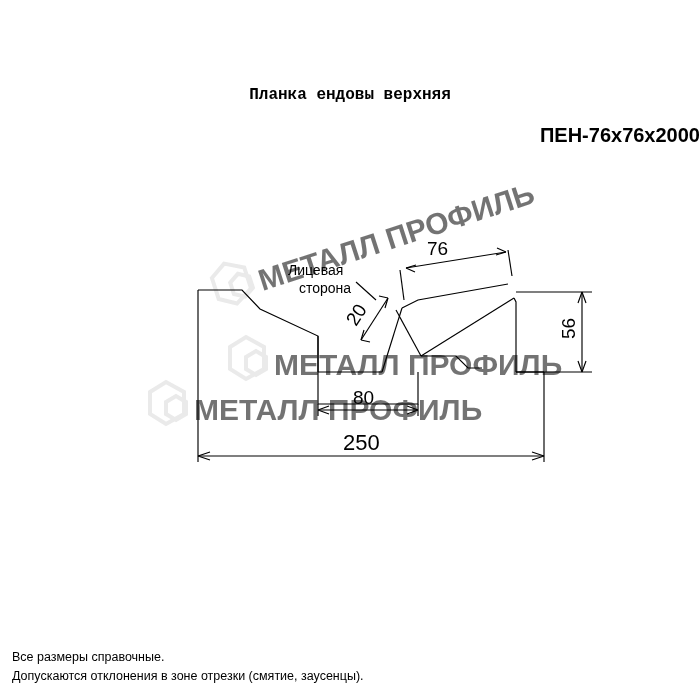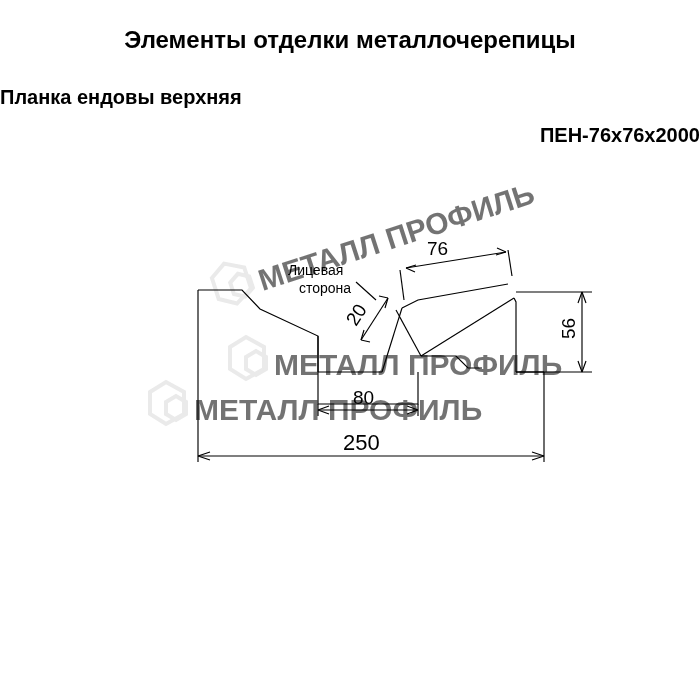--- a/index.html
+++ b/index.html
@@ -28,23 +28,24 @@
     text-align: center;
     font-size: 24px;
     font-weight: bold;
     letter-spacing: 0px;
   }
   .title-sub {
     position: absolute;
     top: 86px;
     left: 0;
     width: 700px;
-    text-align: left;
-    font-size: 20px;
+    text-align: center;
+    font-size: 16px;
     font-weight: bold;
+    font-family: Liberation Mono, monospace;
   }
   .title-code {
     position: absolute;
     top: 124px;
     left: 0;
     width: 700px;
     text-align: right;
     font-size: 20px;
     font-weight: bold;
   }
@@ -77,21 +78,20 @@
   text {
     font-family: "Liberation Sans", sans-serif;
     fill: #000000;
   }
 </style>
 </head>
 <body>
 
 <div class="page">
 
-  <div class="title-main">Элементы отделки металлочерепицы</div>
   <div class="title-sub">Планка ендовы верхняя</div>
   <div class="title-code">ПЕН-76х76х2000</div>
 
   <div class="watermarks">
     <svg width="700" height="330" viewBox="0 0 700 330">
       <g opacity="0.55" fill="#d9d9d9">
 
         <g transform="translate(350,70) rotate(-18)">
           <g>
             <path d="M-140,-16 l16,-10 l18,10 l0,22 l-18,10 l-16,-10 z" fill="none" stroke="#d9d9d9" stroke-width="4"></path>
@@ -201,14 +201,18 @@
       <text x="559" y="159" font-size="19" transform="rotate(-90 559 159)">56</text>
       <text x="337" y="224" font-size="19">80</text>
       <text x="327" y="270" font-size="22">250</text>
 
       <text x="272" y="95" font-size="14">Лицевая</text>
       <text x="283" y="113" font-size="14">сторона</text>
 
     </svg>
   </div>
 
+  <div class="footer">
+    <div>Все размеры справочные.</div>
+    <div>Допускаются отклонения в зоне отрезки (смятие, заусенцы).</div>
+  </div>
 
 </div>
 
 </body></html>

